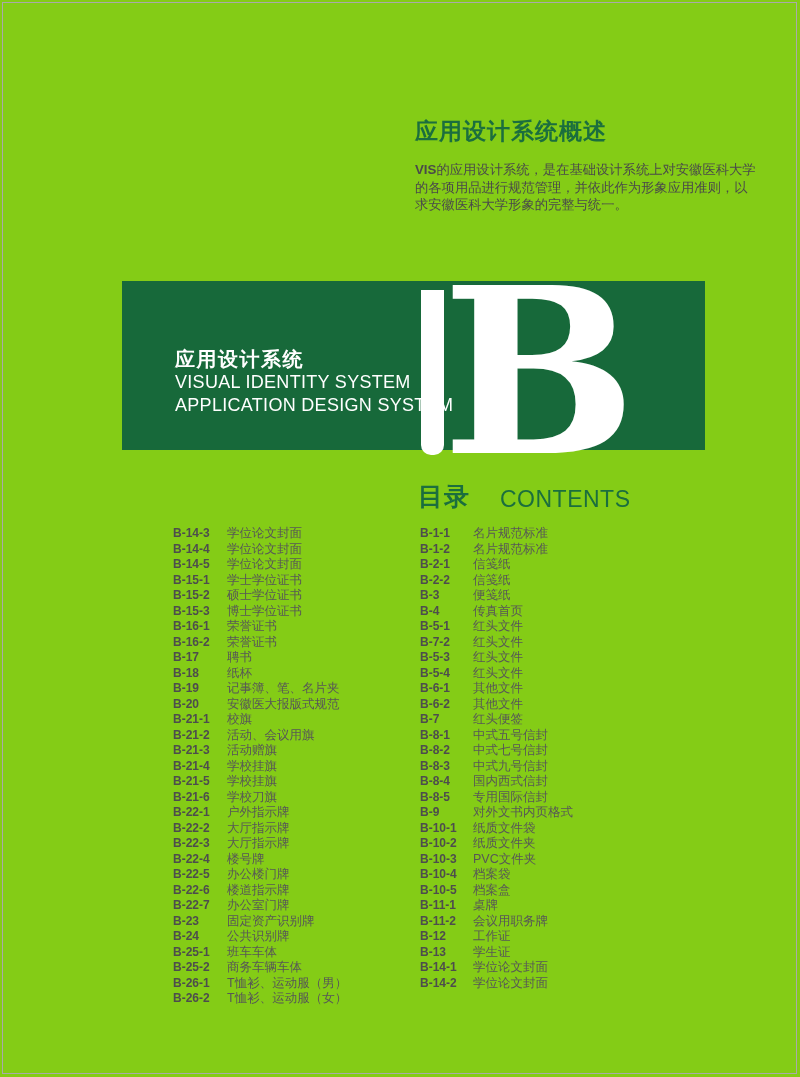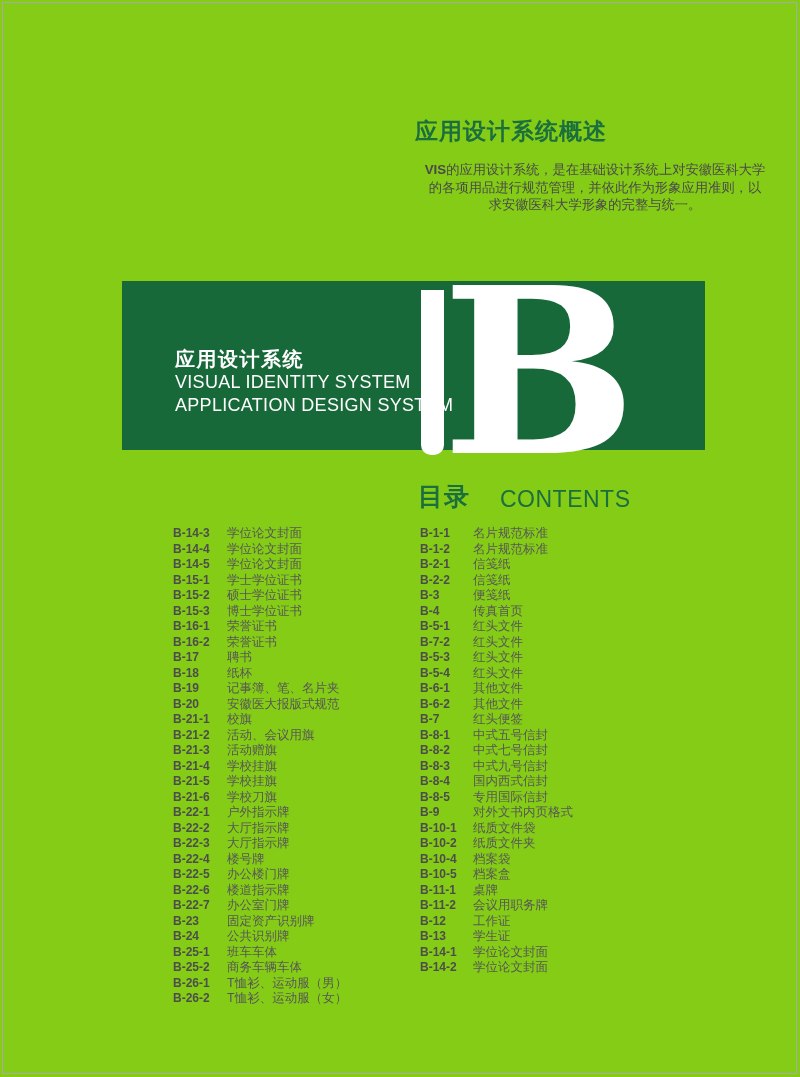--- a/index.html
+++ b/index.html
@@ -10,21 +10,21 @@
   .page-border{
     position:absolute;left:2px;top:2px;right:3px;bottom:3px;
     border:1px solid #a9a9a9;pointer-events:none;
   }
   
   .overview{position:absolute;left:415px;top:116px;width:360px;}
   .overview-title{
     font-size:23px;font-weight:bold;letter-spacing:1px;color:#1b6e3e;
     margin:0 0 14px 0;
   }
-  .overview-body{font-size:13.3px;line-height:17.6px;color:#4a4a4a;text-align:center;}
+  .overview-body{font-size:13.3px;line-height:17.6px;color:#4a4a4a;}
   .overview-body .lead{font-weight:bold;}
   
   .banner{
     position:absolute;left:122px;top:281px;width:583px;height:169px;
     background:#17693a;
   }
   .banner-text{position:absolute;left:53px;top:66px;color:#ffffff;}
   .banner-zh{font-size:20px;font-weight:bold;letter-spacing:1.5px;line-height:24px;}
   .banner-en{font-size:18px;line-height:23px;letter-spacing:0.3px;}
   .banner-notch{
@@ -131,20 +131,21 @@
       <div class="toc-row"><span class="toc-code">B-6-2</span><span>其他文件</span></div>
       <div class="toc-row"><span class="toc-code">B-7</span><span>红头便签</span></div>
       <div class="toc-row"><span class="toc-code">B-8-1</span><span>中式五号信封</span></div>
       <div class="toc-row"><span class="toc-code">B-8-2</span><span>中式七号信封</span></div>
       <div class="toc-row"><span class="toc-code">B-8-3</span><span>中式九号信封</span></div>
       <div class="toc-row"><span class="toc-code">B-8-4</span><span>国内西式信封</span></div>
       <div class="toc-row"><span class="toc-code">B-8-5</span><span>专用国际信封</span></div>
       <div class="toc-row"><span class="toc-code">B-9</span><span>对外文书内页格式</span></div>
       <div class="toc-row"><span class="toc-code">B-10-1</span><span>纸质文件袋</span></div>
       <div class="toc-row"><span class="toc-code">B-10-2</span><span>纸质文件夹</span></div>
+      <div class="toc-row"><span class="toc-code">B-10-3</span><span>PVC文件夹</span></div>
       <div class="toc-row"><span class="toc-code">B-10-4</span><span>档案袋</span></div>
       <div class="toc-row"><span class="toc-code">B-10-5</span><span>档案盒</span></div>
       <div class="toc-row"><span class="toc-code">B-11-1</span><span>桌牌</span></div>
       <div class="toc-row"><span class="toc-code">B-11-2</span><span>会议用职务牌</span></div>
       <div class="toc-row"><span class="toc-code">B-12</span><span>工作证</span></div>
       <div class="toc-row"><span class="toc-code">B-13</span><span>学生证</span></div>
       <div class="toc-row"><span class="toc-code">B-14-1</span><span>学位论文封面</span></div>
       <div class="toc-row"><span class="toc-code">B-14-2</span><span>学位论文封面</span></div>
     </div>
 </div>

